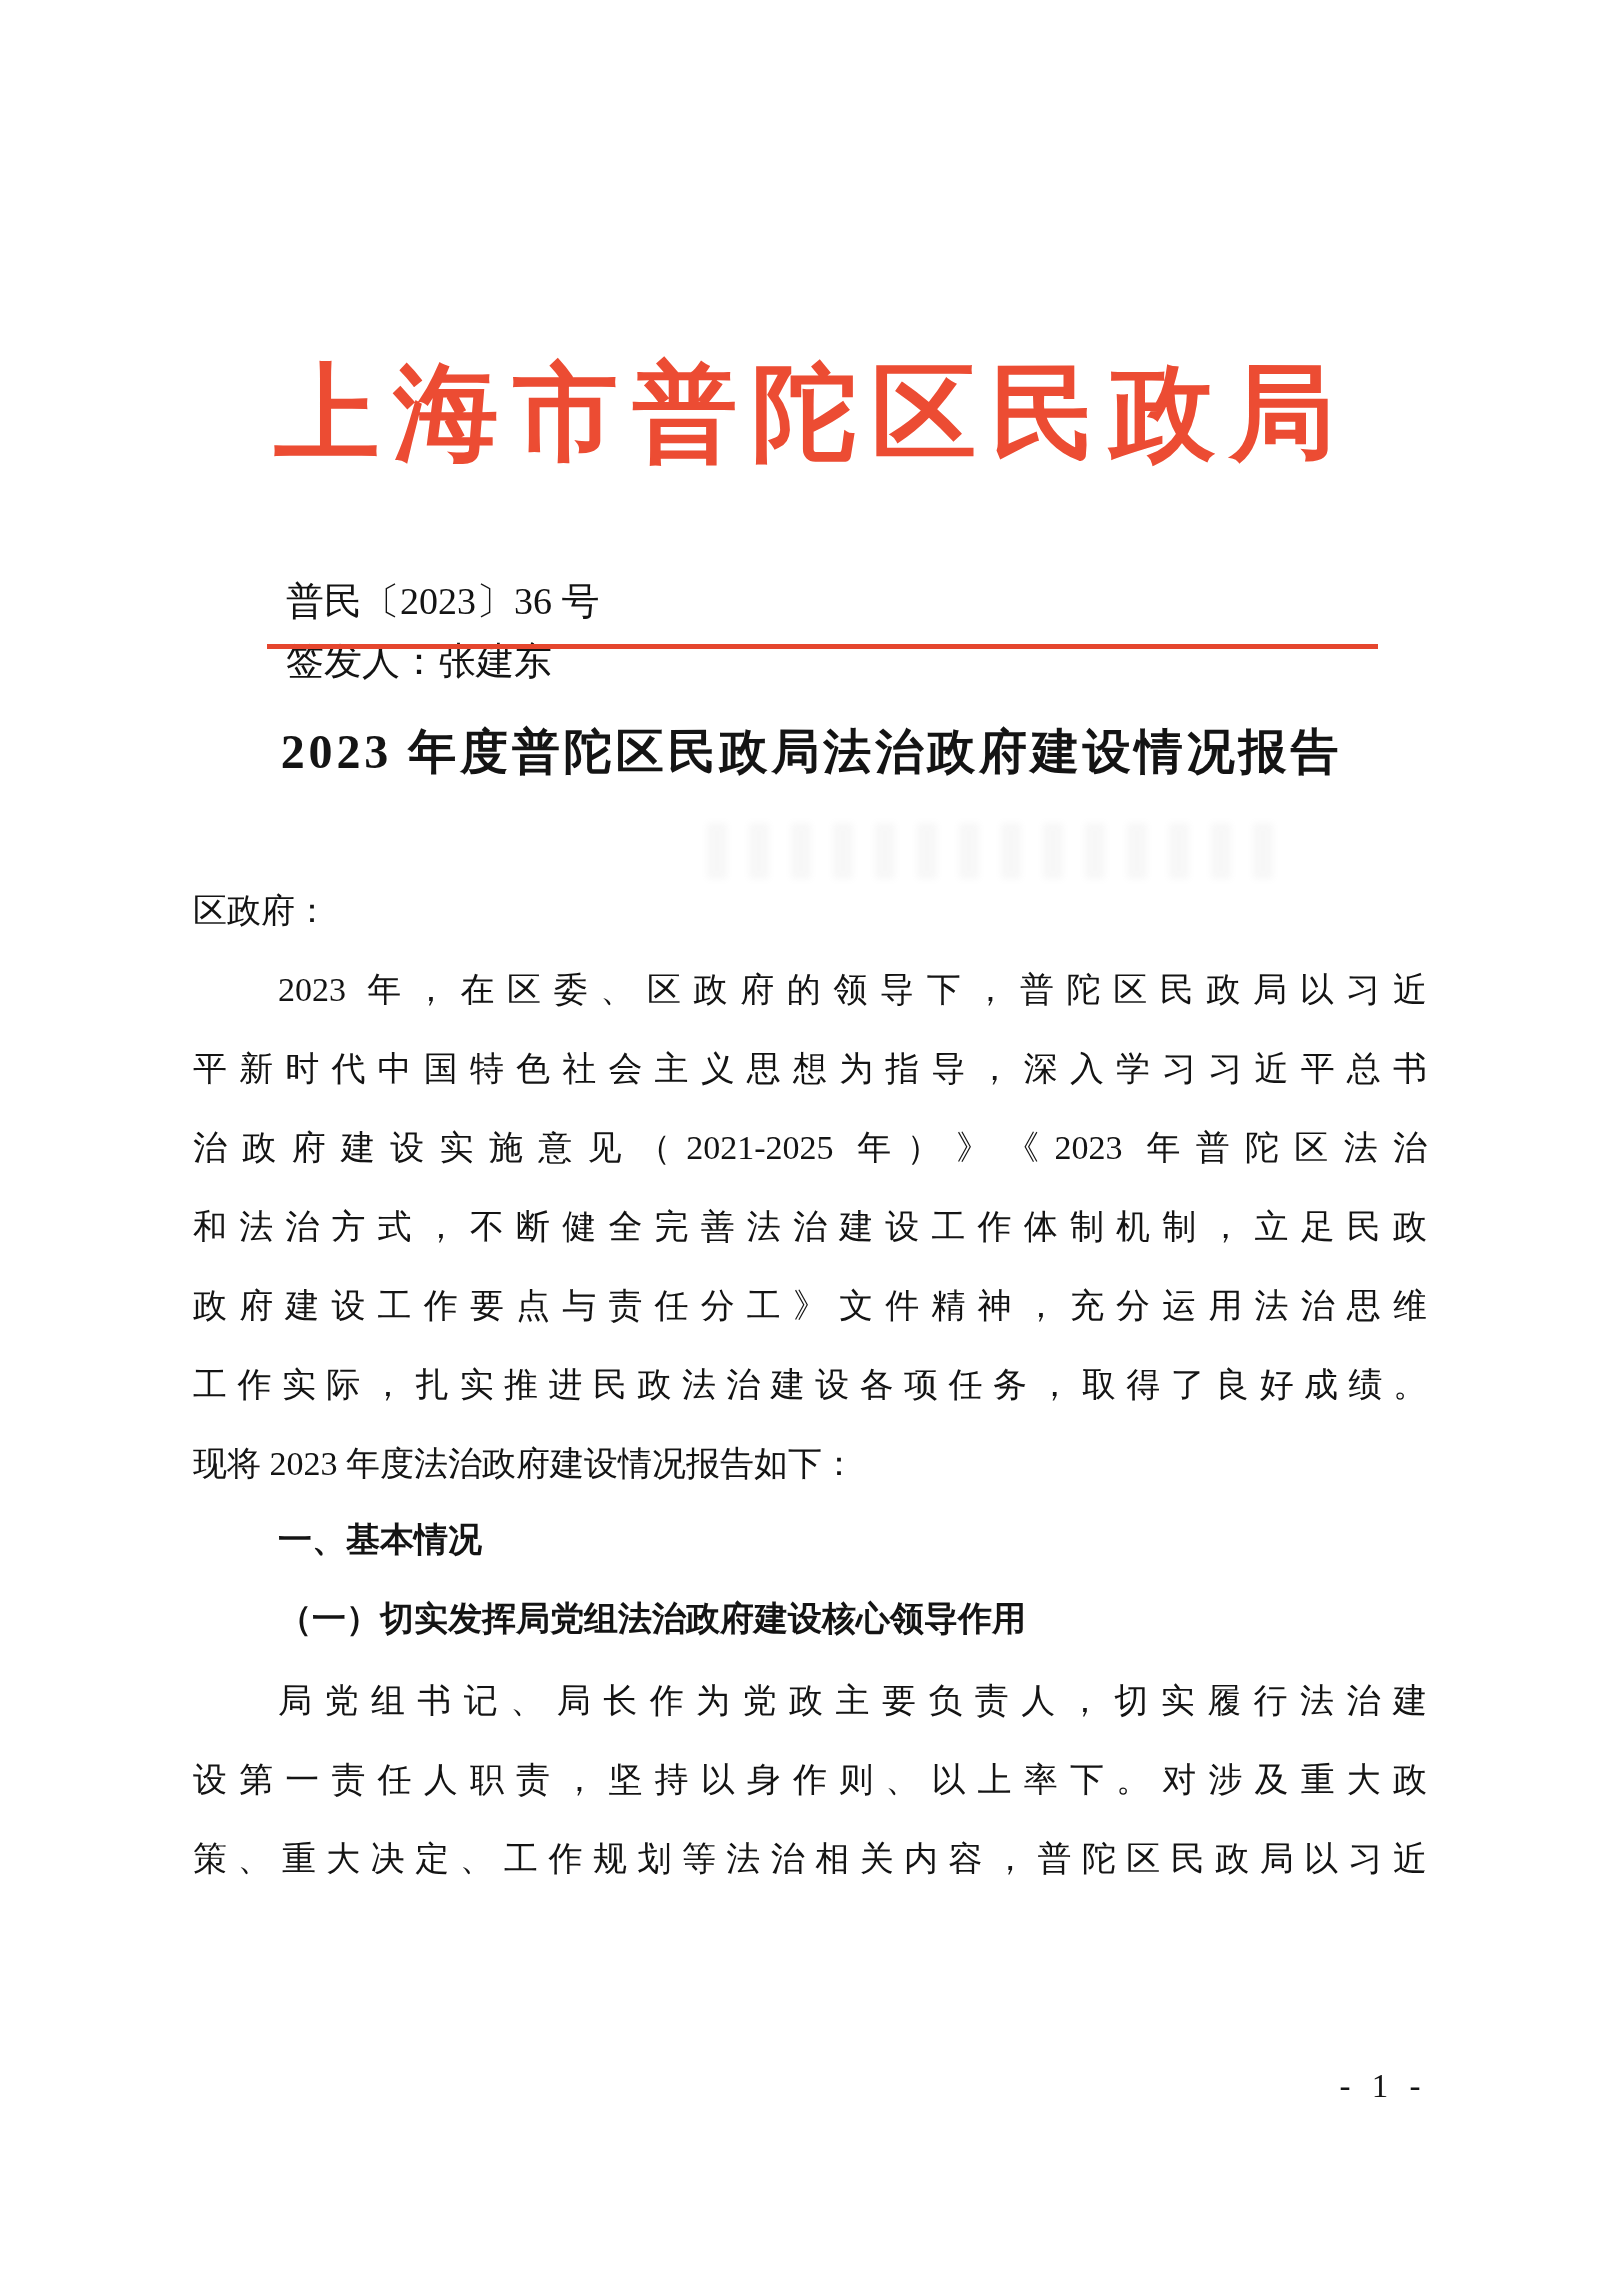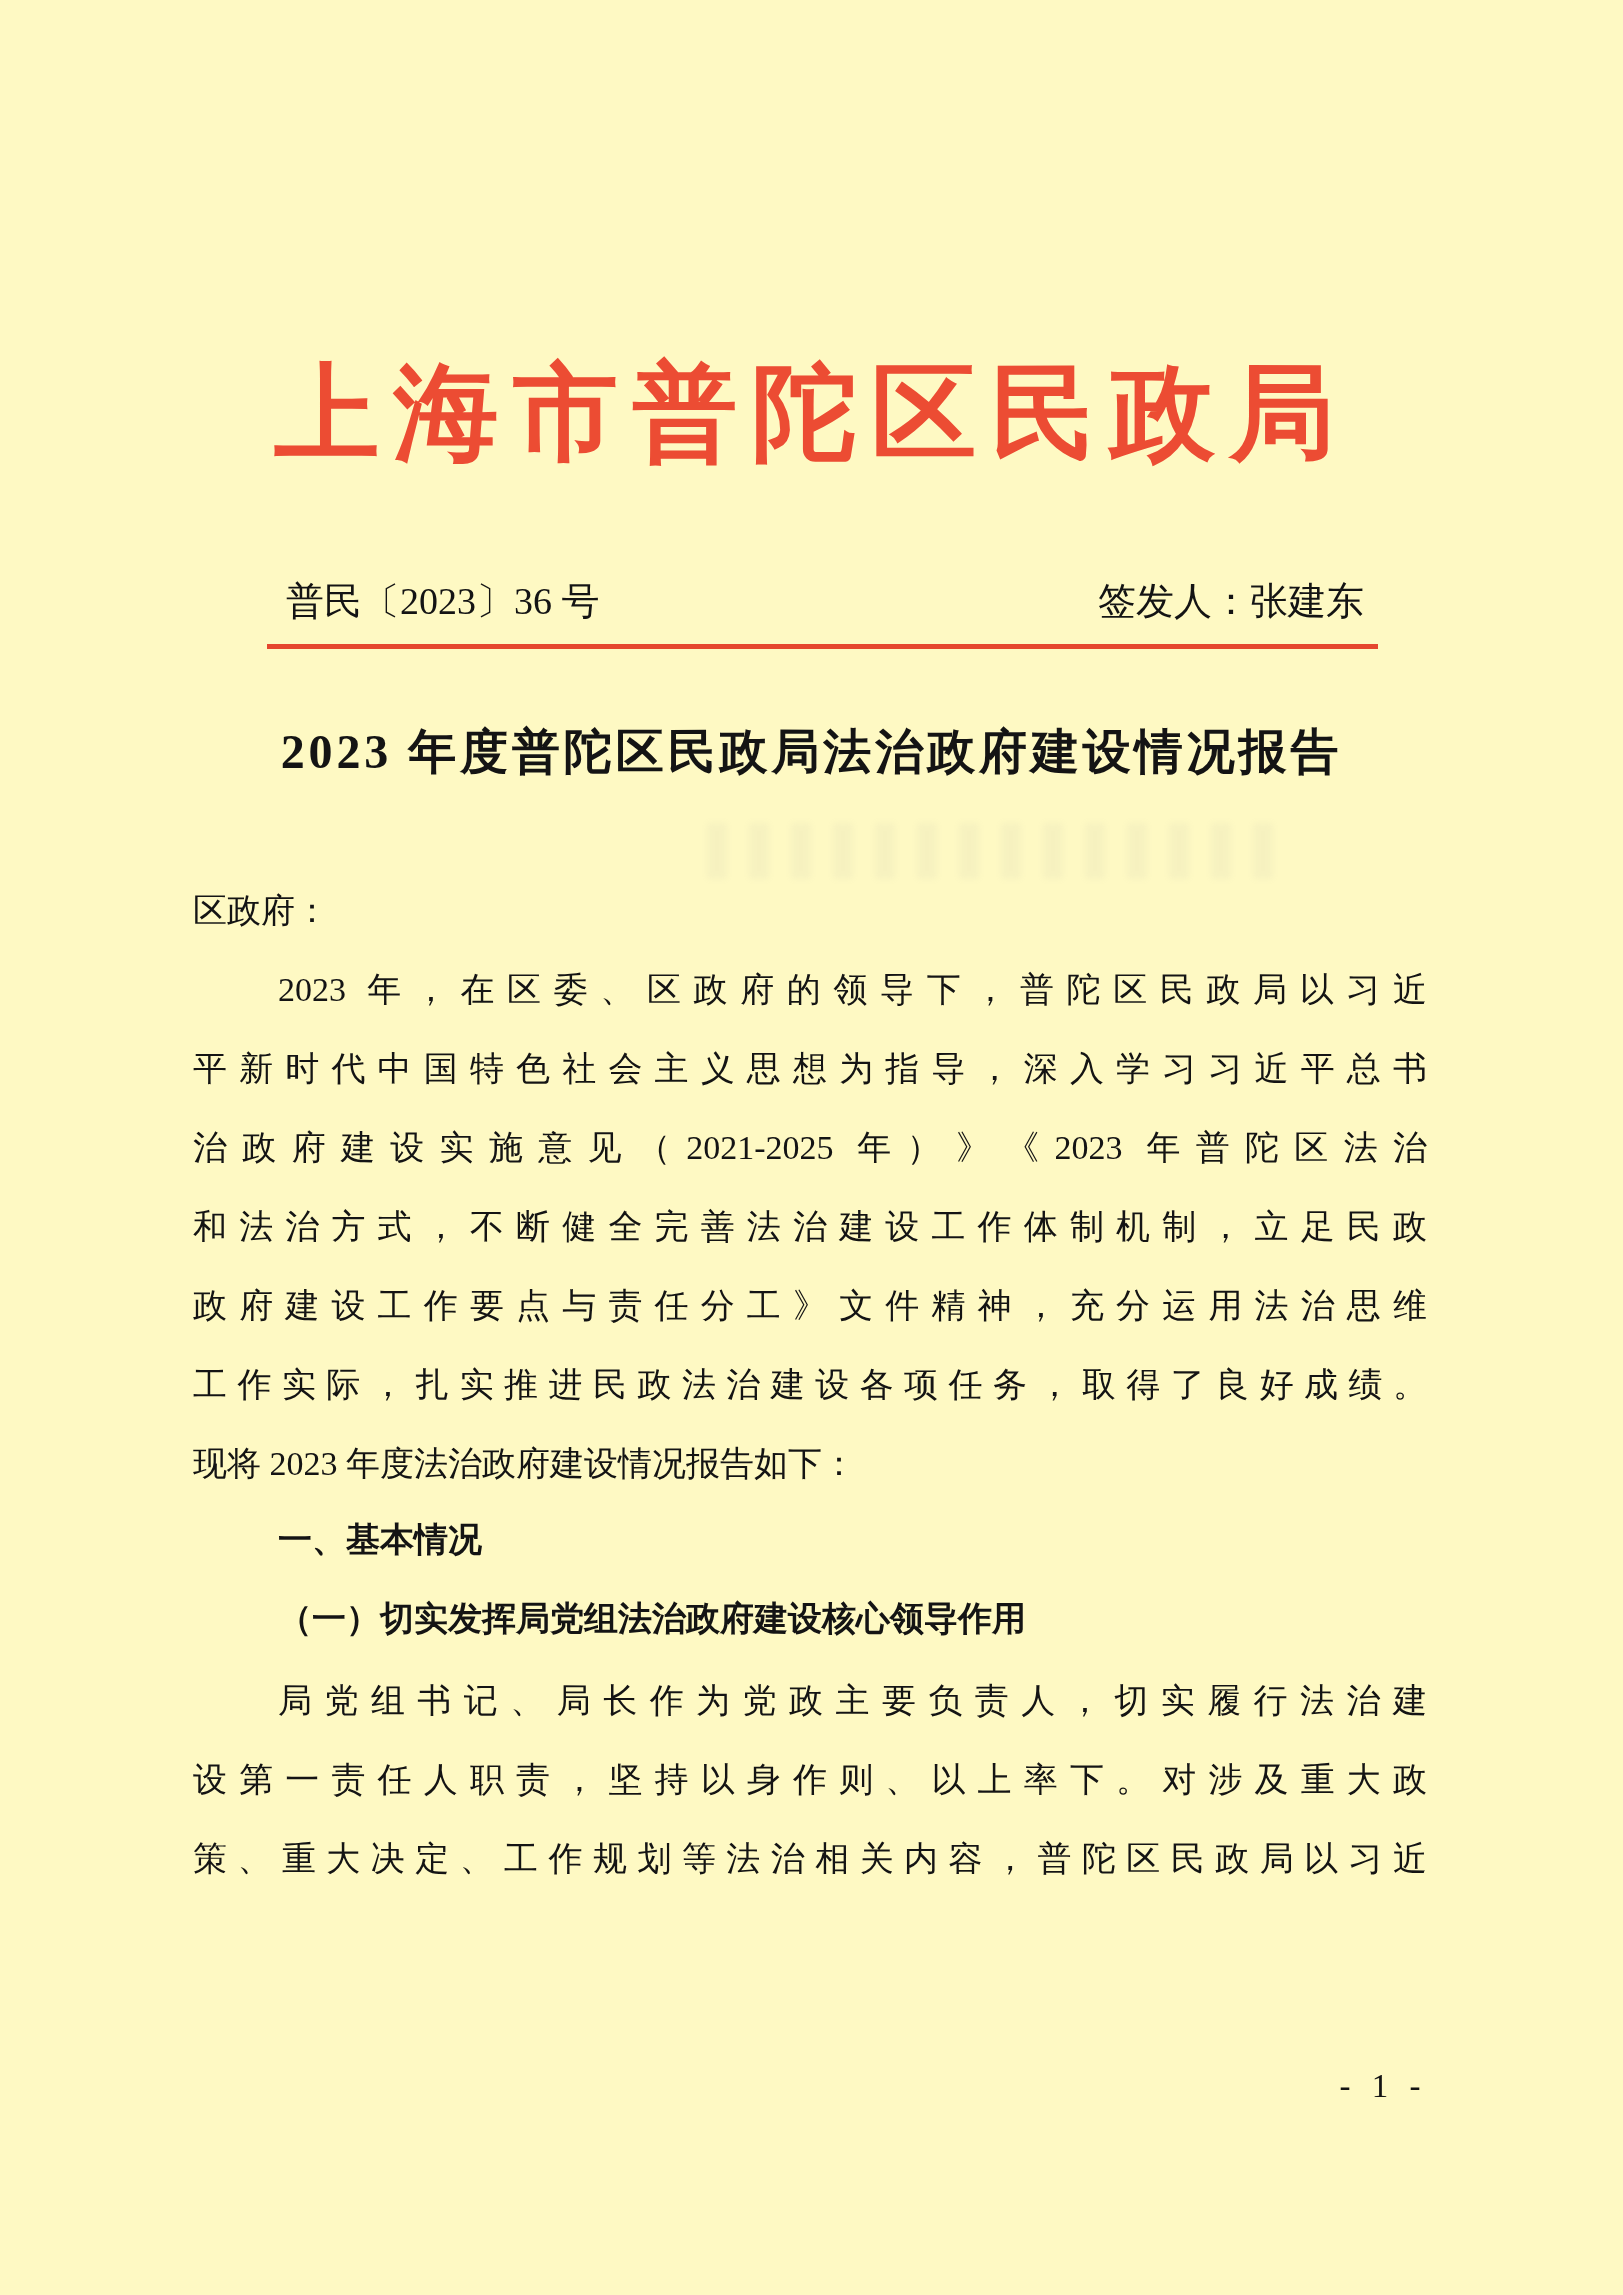--- a/index.html
+++ b/index.html
@@ -1,19 +1,19 @@
 <!DOCTYPE html>
 <html style="font-size:10.5px"><head>
 <meta charset="utf-8">
 <style>
   html,body{margin:0;padding:0;background:#e9e9e9;}
   .page{
     position:relative;
     width:1623px;height:2295px;
-    background:#fef9c3;
+    background:#ffffff;
     overflow:hidden;
     font-family:"Liberation Serif", serif;
     color:#141414;
   }
   .agency-title{
     position:absolute;
     top:352px;left:0;right:0;
     text-align:center;
     font-size:105px;
     font-weight:bold;
@@ -22,20 +22,21 @@
     line-height:124px;
   }
   .docnum-row{
     position:absolute;
     top:571px;left:286px;right:259px;
     height:60px;line-height:60px;
     font-size:38px;
     display:flex;
     justify-content:space-between;
     white-space:nowrap;
+    flex-direction:column;
   }
   .red-rule{
     position:absolute;
     top:644px;left:267px;
     width:1111px;height:4.6px;
   }
   .doc-title{
     position:absolute;
     top:712px;left:0;right:0;
     text-align:center;

